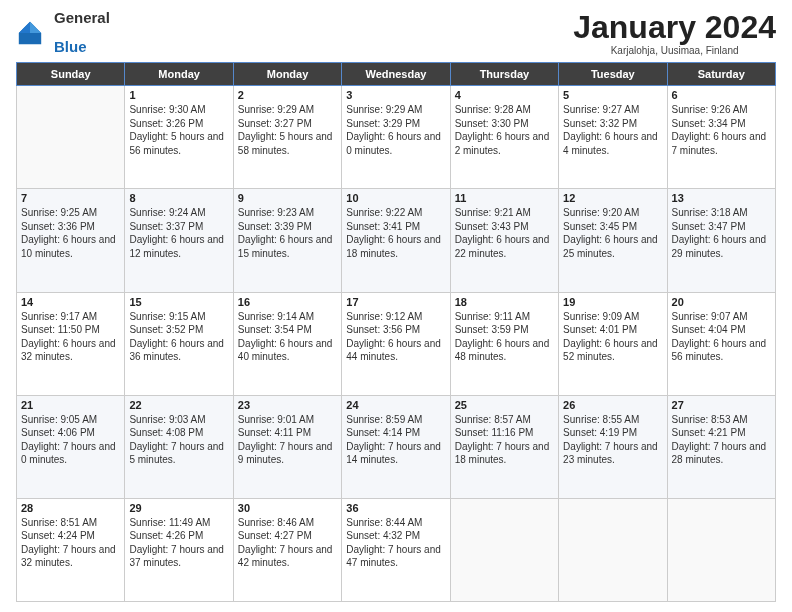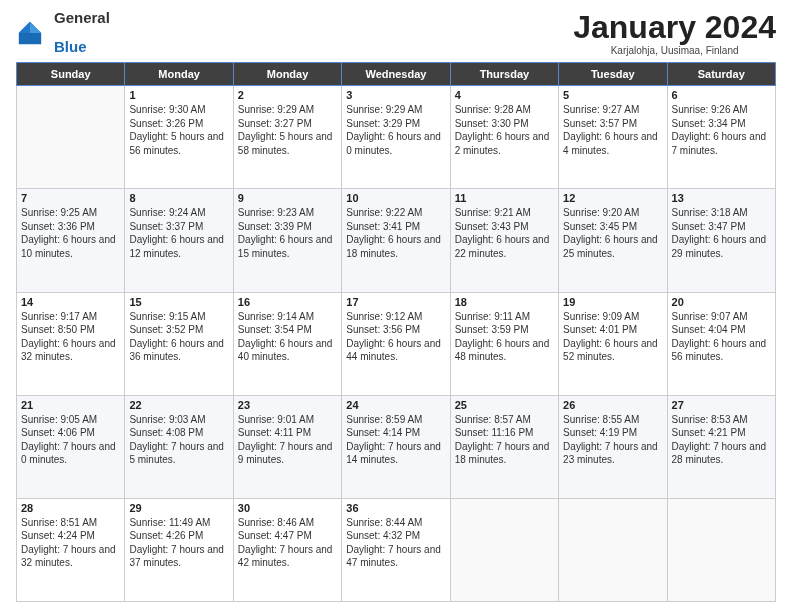--- a/index.html
+++ b/index.html
@@ -167,21 +167,21 @@
           <td>
             <span class="day-number">4</span>
             <div class="day-info">Sunrise: 9:28 AM
 Sunset: 3:30 PM
 Daylight: 6 hours
 and 2 minutes.</div>
           </td>
           <td>
             <span class="day-number">5</span>
             <div class="day-info">Sunrise: 9:27 AM
-Sunset: 3:57 PM
+Sunset: 3:32 PM
 Daylight: 6 hours
 and 4 minutes.</div>
           </td>
           <td>
             <span class="day-number">6</span>
             <div class="day-info">Sunrise: 9:26 AM
 Sunset: 3:34 PM
 Daylight: 6 hours
 and 7 minutes.</div>
           </td>
@@ -234,21 +234,21 @@
             <div class="day-info">Sunrise: 3:18 AM
 Sunset: 3:47 PM
 Daylight: 6 hours
 and 29 minutes.</div>
           </td>
         </tr>
         <tr>
           <td>
             <span class="day-number">14</span>
             <div class="day-info">Sunrise: 9:17 AM
-Sunset: 8:50 PM
+Sunset: 11:50 PM
 Daylight: 6 hours
 and 32 minutes.</div>
           </td>
           <td>
             <span class="day-number">15</span>
             <div class="day-info">Sunrise: 9:15 AM
 Sunset: 3:52 PM
 Daylight: 6 hours
 and 36 minutes.</div>
           </td>
@@ -350,21 +350,21 @@
           <td>
             <span class="day-number">29</span>
             <div class="day-info">Sunrise: 11:49 AM
 Sunset: 4:26 PM
 Daylight: 7 hours
 and 37 minutes.</div>
           </td>
           <td>
             <span class="day-number">30</span>
             <div class="day-info">Sunrise: 8:46 AM
-Sunset: 4:47 PM
+Sunset: 4:27 PM
 Daylight: 7 hours
 and 42 minutes.</div>
           </td>
           <td>
             <span class="day-number">36</span>
             <div class="day-info">Sunrise: 8:44 AM
 Sunset: 4:32 PM
 Daylight: 7 hours
 and 47 minutes.</div>
           </td>

